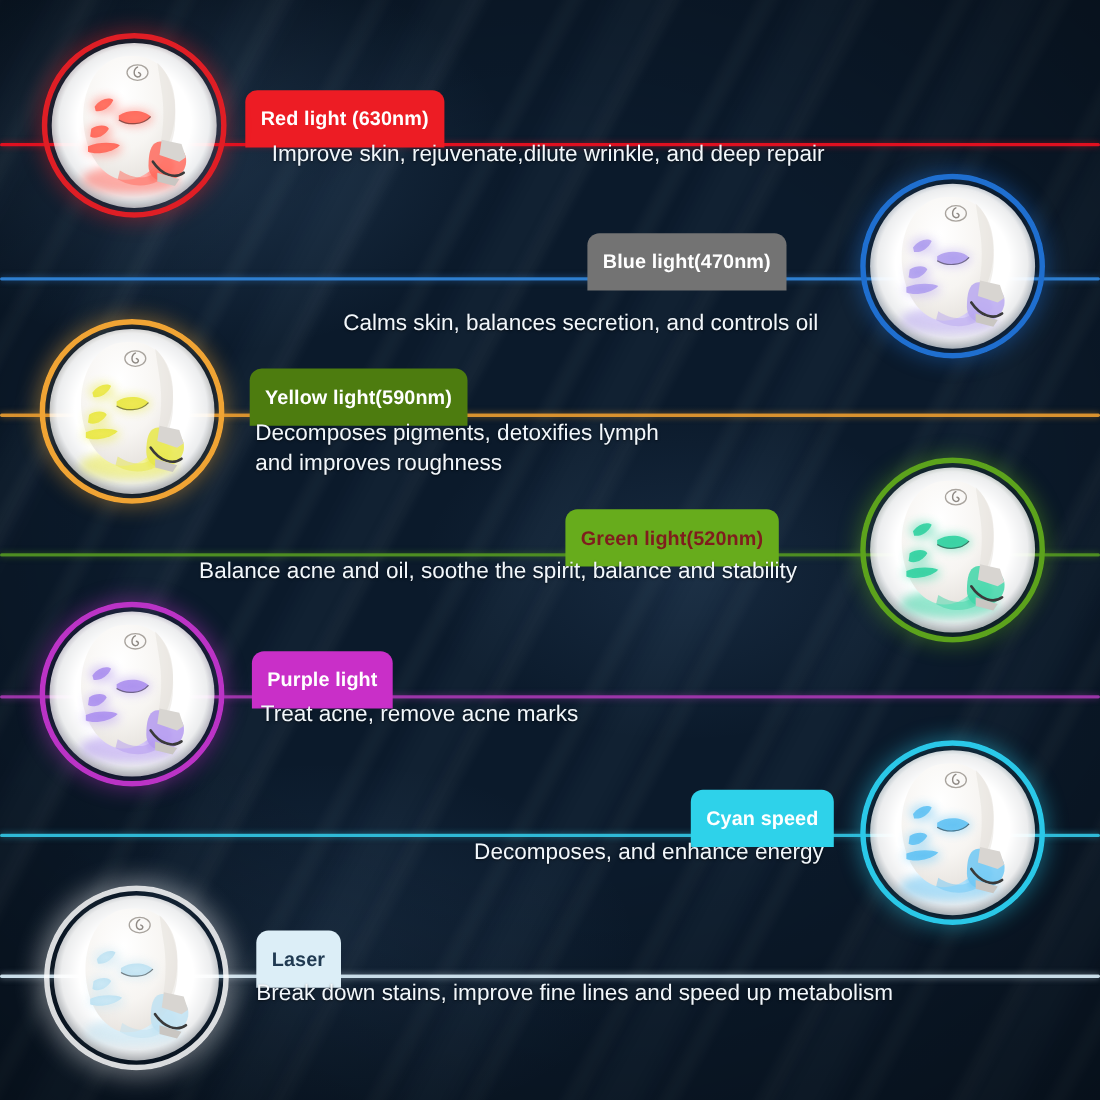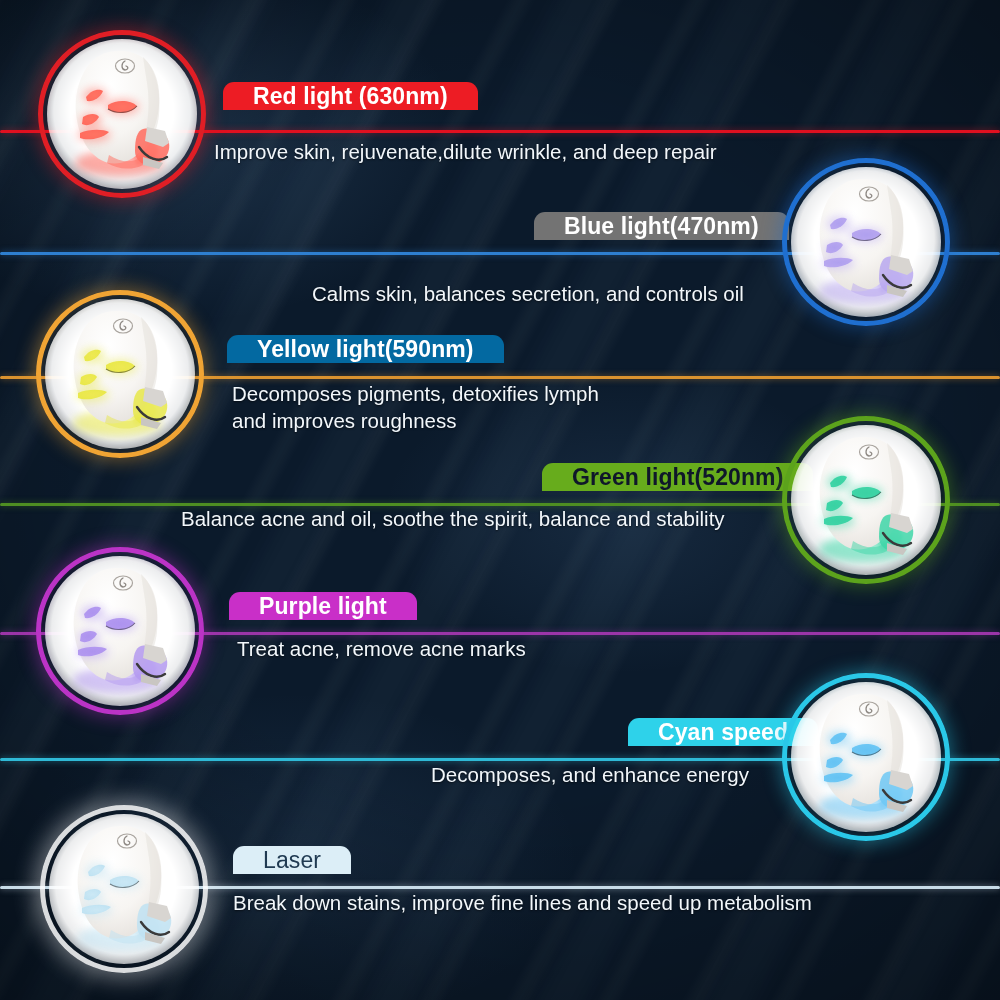--- a/index.html
+++ b/index.html
@@ -47,28 +47,28 @@
   }
 
   
   .row { position:absolute; left:0; width:1000px; }
 
   .divider { position:absolute; height:3px; border-radius:2px; }
 
   .pill {
     position:absolute;
     display:flex; align-items:center;
-    height:28px; padding:0 30px;
+    height:52px; padding:0 14px;
     border-radius:11px 11px 0 0;
     color:#fff;
-    font-size:23px; font-weight:700;
+    font-size:18px; font-weight:700;
     letter-spacing:.1px; white-space:nowrap;
     line-height:1;
   }
-  .pill.laser-pill { color:#203a52; font-weight:400; }
+  .pill.laser-pill { color:#203a52; font-weight:700; }
 
   .desc {
     position:absolute;
     color:#f2f7fb;
     font-size:20.5px;
     font-weight:400;
     white-space:pre-line;
     line-height:1.30;
     text-shadow:0 1px 2px rgba(0,0,0,.55);
   }
@@ -97,21 +97,21 @@
   <div class="streaks"></div>
   <div class="streaks2"></div>
   <div class="glow"></div>
   <div class="vign"></div>
 </div>
 
 <div id="rows">
     <div class="row">
       <div class="divider" style="left: 0px; top: 130px; width: 1000px; background: linear-gradient(90deg, rgb(224, 16, 32) 0%, rgb(224, 16, 32) 100%); box-shadow: rgba(224, 16, 32, 0.533) 0px 0px 6px;"></div>
       <div class="pill" style="left: 223px; top: 82px; background: rgb(237, 28, 36); color: rgb(255, 255, 255);">Red light (630nm)</div>
-      <div class="desc" style="left: 214px; top: 127px; margin-top: 12px;">Improve skin, rejuvenate,dilute wrinkle, and deep repair</div>
+      <div class="desc" style="left: 247px; top: 127px;">Improve skin, rejuvenate,dilute wrinkle, and deep repair</div>
       <div class="maskwrap" style="left: 38px; top: 30px;">
         <div class="halo"></div>
         <div class="ring" style="border-color: rgb(224, 30, 37); box-shadow: rgba(224, 30, 37, 0.4) 0px 0px 18px 3px, rgba(224, 30, 37, 0.2) 0px 0px 10px inset;"></div>
         <div class="maskimg">
   <svg width="150" height="150" viewBox="0 0 150 150">
     <defs>
       <radialGradient id="face-red" cx="42%" cy="30%" r="78%">
         <stop offset="0%" stop-color="#ffffff"></stop>
         <stop offset="58%" stop-color="#F7F5F2"></stop>
         <stop offset="100%" stop-color="#E4E0DB"></stop>
@@ -246,21 +246,21 @@
       <path d="M96 118 L116 124 L112 130 L96 126 Z" fill="#C9C6C2"></path>
     </g>
 
     <path d="M62 116 C 74 124, 86 124, 94 118 L96 126 C 84 132, 70 130, 60 124 Z" fill="#B9A8F0" opacity=".5"></path>
   </svg>
         </div>
       </div>
     </div>
     <div class="row">
       <div class="divider" style="left: 0px; top: 376px; width: 1000px; background: linear-gradient(90deg, rgb(217, 146, 47) 0%, rgb(217, 146, 47) 100%); box-shadow: rgba(217, 146, 47, 0.533) 0px 0px 6px;"></div>
-      <div class="pill" style="left: 227px; top: 335px; background: #0369a1; color: rgb(255, 255, 255);">Yellow light(590nm)</div>
+      <div class="pill" style="left: 227px; top: 335px; background: #4d7c0f; color: rgb(255, 255, 255);">Yellow light(590nm)</div>
       <div class="desc" style="left: 232px; top: 381px;">Decomposes pigments, detoxifies lymph
 and improves roughness</div>
       <div class="maskwrap" style="left: 36px; top: 290px;">
         <div class="halo"></div>
         <div class="ring" style="border-color: rgb(240, 164, 52); box-shadow: rgba(240, 164, 52, 0.4) 0px 0px 18px 3px, rgba(240, 164, 52, 0.2) 0px 0px 10px inset;"></div>
         <div class="maskimg">
   <svg width="150" height="150" viewBox="0 0 150 150">
     <defs>
       <radialGradient id="face-yellow" cx="42%" cy="30%" r="78%">
         <stop offset="0%" stop-color="#ffffff"></stop>
@@ -322,21 +322,21 @@
       <path d="M96 118 L116 124 L112 130 L96 126 Z" fill="#C9C6C2"></path>
     </g>
 
     <path d="M62 116 C 74 124, 86 124, 94 118 L96 126 C 84 132, 70 130, 60 124 Z" fill="#E8E84A" opacity=".5"></path>
   </svg>
         </div>
       </div>
     </div>
     <div class="row">
       <div class="divider" style="left: 0px; top: 503px; width: 1000px; background: linear-gradient(90deg, rgb(78, 142, 34) 0%, rgb(78, 142, 34) 100%); box-shadow: rgba(78, 142, 34, 0.533) 0px 0px 6px;"></div>
-      <div class="pill" style="left: 514px; top: 463px; background: rgb(103, 172, 28); color: #0f172a; margin-left: 28px;">Green light(520nm)</div>
+      <div class="pill" style="left: 514px; top: 463px; background: rgb(103, 172, 28); color: #7f1d1d;">Green light(520nm)</div>
       <div class="desc" style="left: 181px; top: 506px;">Balance acne and oil, soothe the spirit, balance and stability</div>
       <div class="maskwrap" style="left: 782px; top: 416px;">
         <div class="halo"></div>
         <div class="ring" style="border-color: rgb(92, 163, 28); box-shadow: rgba(92, 163, 28, 0.4) 0px 0px 18px 3px, rgba(92, 163, 28, 0.2) 0px 0px 10px inset;"></div>
         <div class="maskimg">
   <svg width="150" height="150" viewBox="0 0 150 150">
     <defs>
       <radialGradient id="face-green" cx="42%" cy="30%" r="78%">
         <stop offset="0%" stop-color="#ffffff"></stop>
         <stop offset="58%" stop-color="#F7F5F2"></stop>

